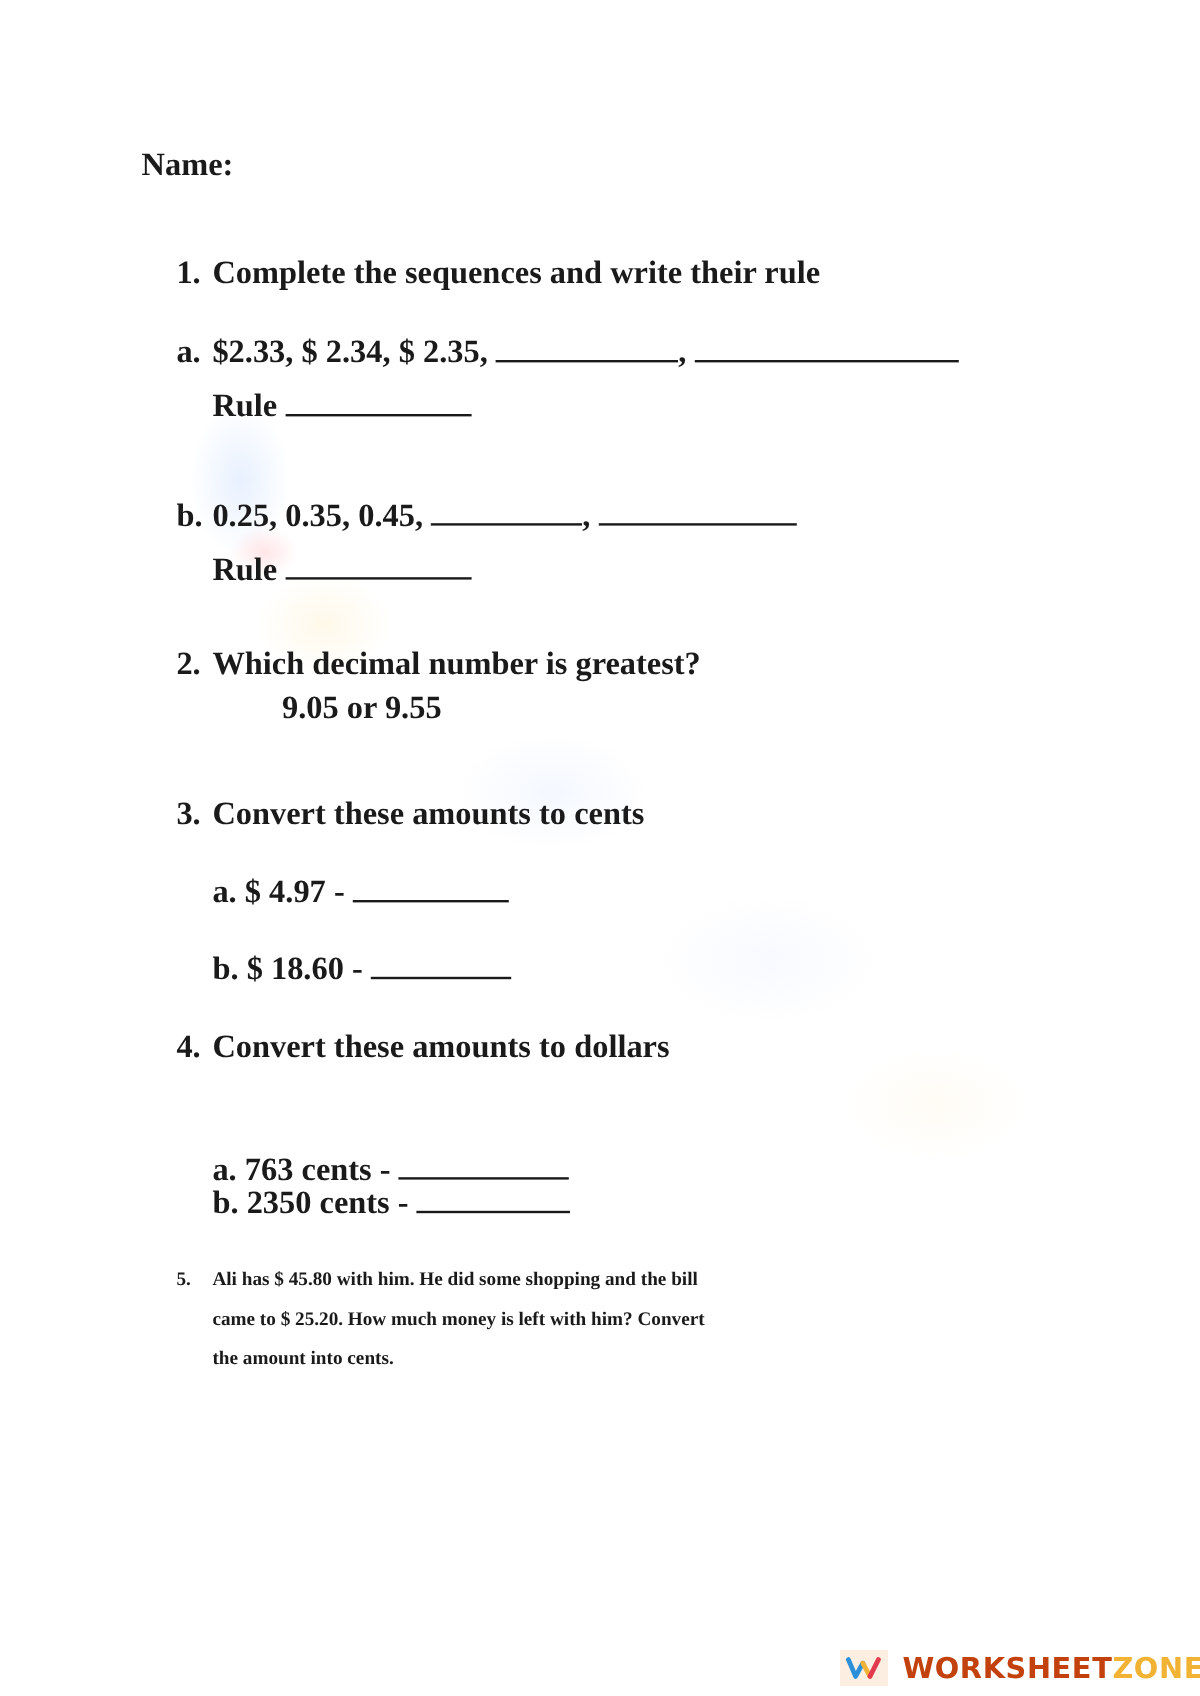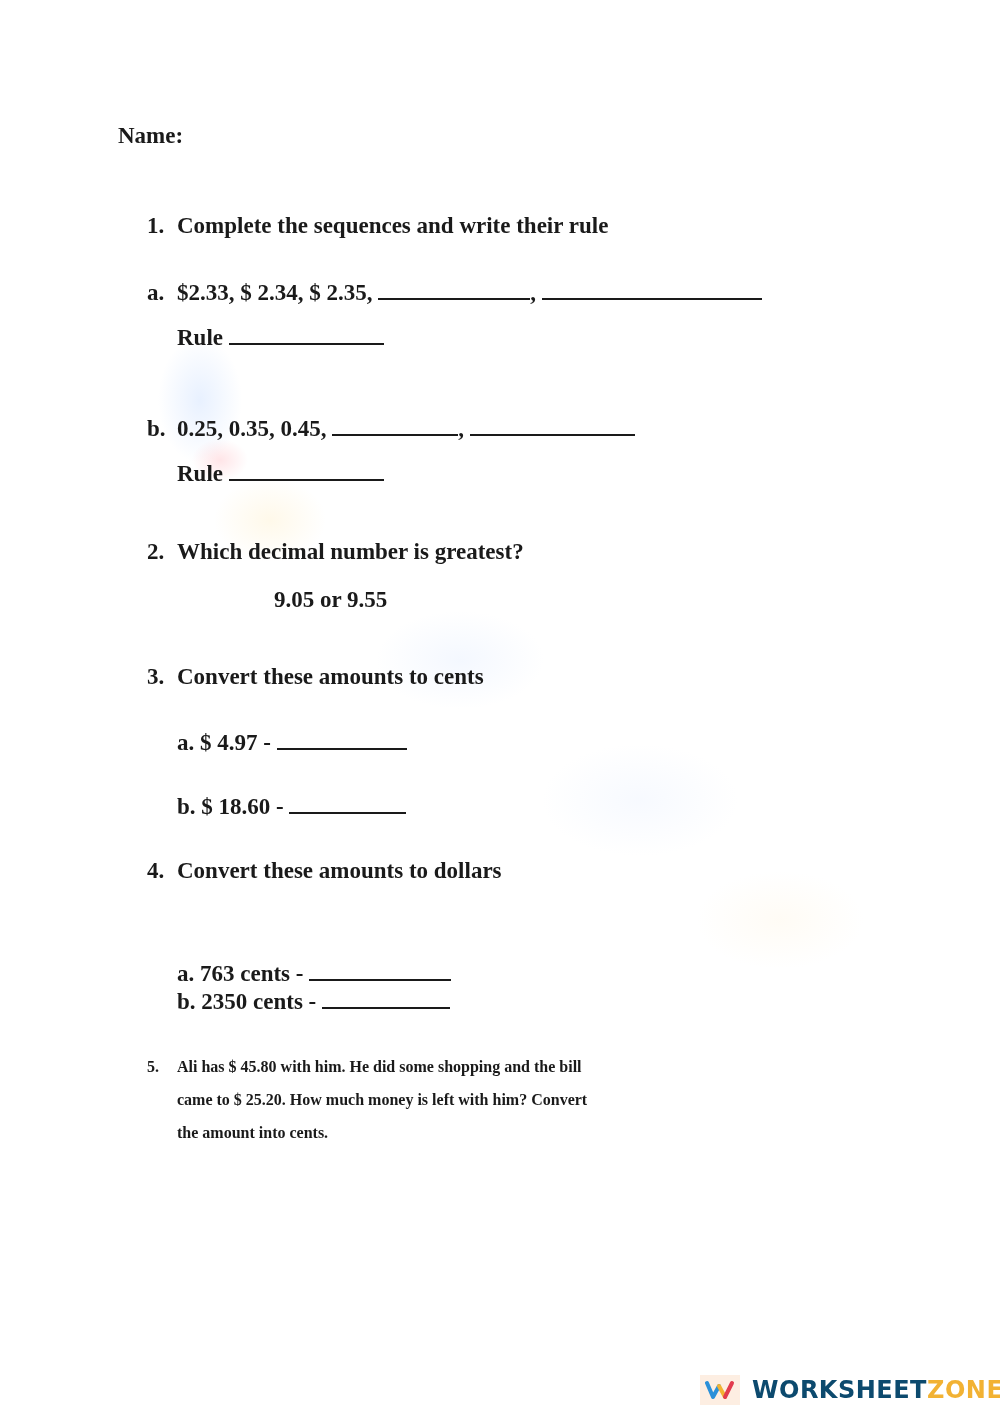--- a/index.html
+++ b/index.html
@@ -14,35 +14,35 @@
       position: absolute; left: 120px; top: 340px; width: 780px; height: 720px;
       background:
         radial-gradient(ellipse 60px 90px at 80px 60px, rgba(150,190,255,0.22), transparent 70%),
         radial-gradient(ellipse 40px 30px at 100px 120px, rgba(255,160,170,0.28), transparent 70%),
         radial-gradient(ellipse 80px 60px at 150px 180px, rgba(255,230,170,0.25), transparent 70%),
         radial-gradient(ellipse 120px 70px at 340px 320px, rgba(200,220,255,0.20), transparent 70%),
         radial-gradient(ellipse 140px 80px at 520px 460px, rgba(210,225,255,0.18), transparent 70%),
         radial-gradient(ellipse 120px 70px at 660px 580px, rgba(255,235,200,0.18), transparent 70%);
       pointer-events: none;
     }
-    .t { position: absolute; font-size: 23px; white-space: nowrap; line-height: 1; }
+    .t { position: absolute; font-size: 27px; white-space: nowrap; line-height: 1; }
     .blank { display: inline-block; border-bottom: 2px solid #1a1a1a; height: 18px; vertical-align: baseline; }
     .num { display: inline-block; width: 30px; }
     .para { position: absolute; font-size: 16px; line-height: 33px; left: 147px; top: 1050px; width: 720px; }
     .para .indent { display: block; padding-left: 30px; }
     .logo {
       position: absolute; left: 700px; top: 1375px; height: 30px;
       display: flex; align-items: center;
       font-family: "DejaVu Sans", sans-serif; font-weight: bold; font-size: 24px; letter-spacing: 0.5px;
     }
     .logo-mark {
       width: 40px; height: 30px; display: flex; align-items: center; justify-content: center;
       background: #fdeee2; margin-right: 12px;
     }
-    .logo-a { color: #0c4a6e; }
+    .logo-a { color: #c2410c; }
     .logo-b { color: #f2b233; }
   </style>
 </head>
 <body>
 
 <div class="watermark"></div>
 
 <div>
 
   <div class="t" style="left:118px; top:124px;">Name:</div>
@@ -67,21 +67,21 @@
     <span class="blank" style="width:165px;"></span>
   </div>
   <div class="t" style="left:177px; top:461px;">
     <span>Rule</span>
     <span class="blank" style="width:155px;"></span>
   </div>
 
   <div class="t" style="left:147px; top:540px;">
     <span class="num">2.</span><span>Which decimal number is greatest?</span>
   </div>
-  <div class="t" style="left:235px; top:588px;margin-left:39px;">9.05 or 9.55</div>
+  <div class="t" style="left:235px; top:576px;">9.05 or 9.55</div>
 
   <div class="t" style="left:147px; top:665px;">
     <span class="num">3.</span><span>Convert these amounts to cents</span>
   </div>
   <div class="t" style="left:177px; top:730px;">
     <span>a.</span>
     <span>$ 4.97 -</span>
     <span class="blank" style="width:130px;"></span>
   </div>
   <div class="t" style="left:177px; top:794px;">

